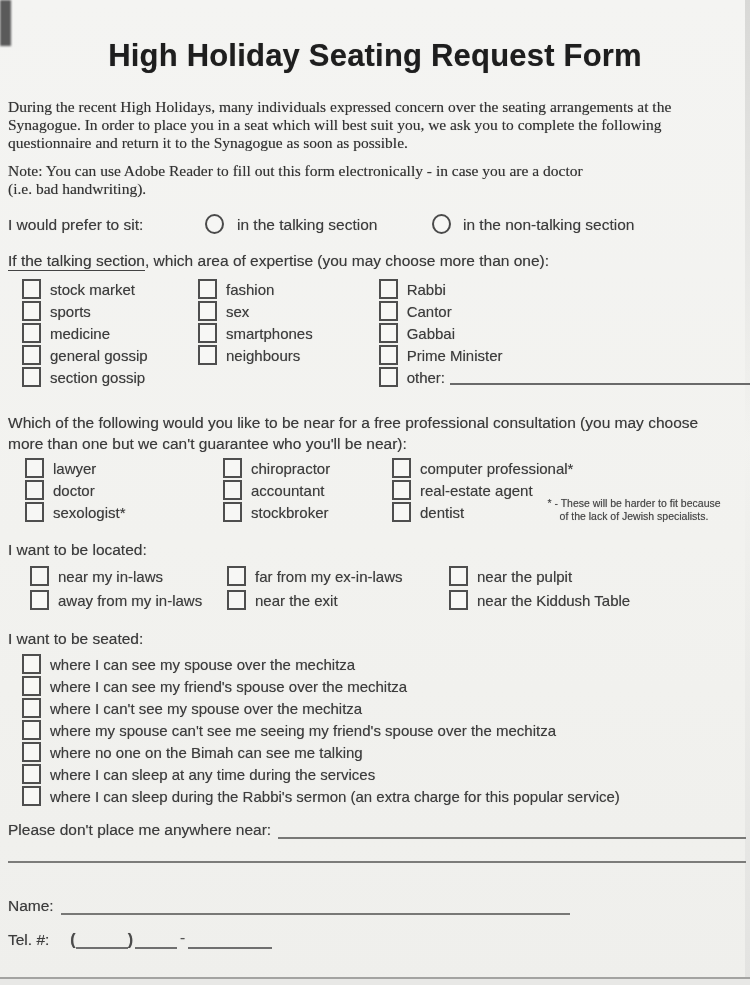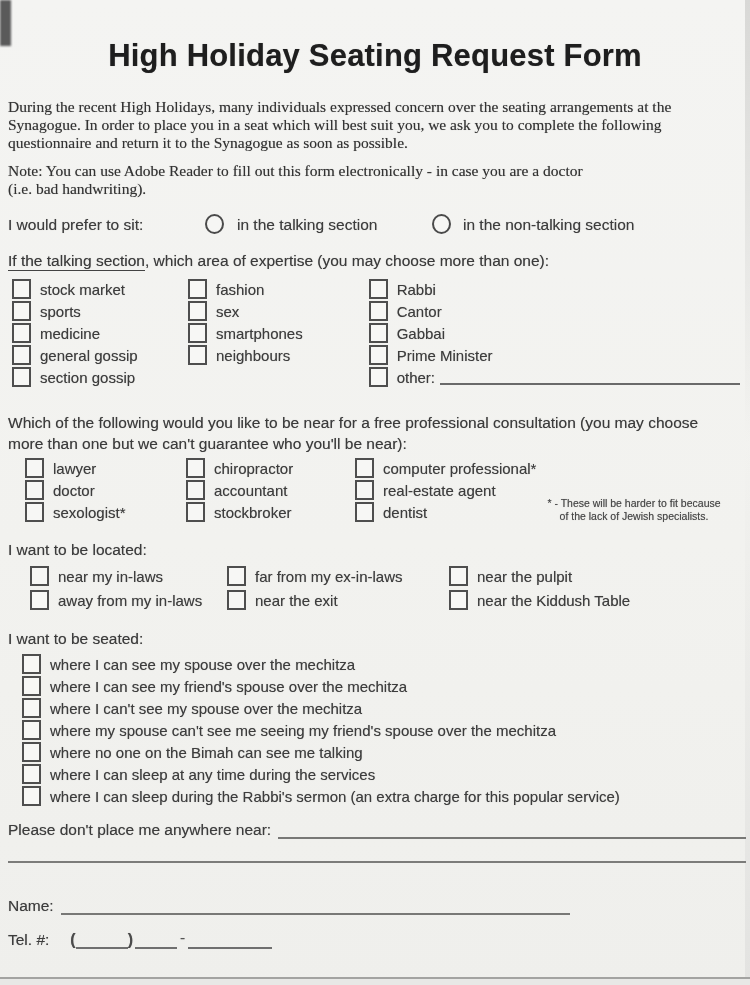--- a/index.html
+++ b/index.html
@@ -38,24 +38,24 @@
 
   .heading { left:8px; font-size:15.5px; line-height:21px; color:#3b3b3b; }
   .exp-heading { top:250px; width:730px; }
   .u { border-bottom:1.6px solid #434343; padding-bottom:0.5px; }
   .cons-heading { top:412px; width:734px; }
   .loc-heading { top:539px; }
   .seat-heading { top:628px; }
 
   .grid { display:flex; align-items:flex-start; }
   .col { display:flex; flex-direction:column; }
-  .exp-grid { left:0; top:278px; padding-left:12px; width:728px;gap:20px; }
+  .exp-grid { left:0; top:278px; padding-left:22px; width:728px;gap:20px; }
   .col-e1 { width:168px; } .col-e2 { width:173px; }
   .cons-grid { left:0; top:457px; padding-left:25px; width:725px; }
-  .col-c1 { width:161px; } .col-c2 { width:169px; }
+  .col-c1 { width:198px; } .col-c2 { width:169px; }
   .loc-grid { left:0; top:564px; padding-left:30px; width:720px; }
   .col-l1 { width:197px; } .col-l2 { width:222px; }
   .loc-grid .cb-row { height:24px; }
   .seat-list { left:0; top:653px; padding-left:22px; width:728px; }
 
   .cb-row { display:flex; align-items:center; height:22px; }
   .cb { width:15px; height:16px; border:2px solid #4e4e4e; background:#f7f7f5;
     margin-right:9px; flex:none; box-sizing:content-box; }
   .cb-label { font-size:15px; white-space:nowrap; color:#3d3d3d; }
   .cb-line { display:inline-block; width:300px; height:13px; margin-left:5px;

